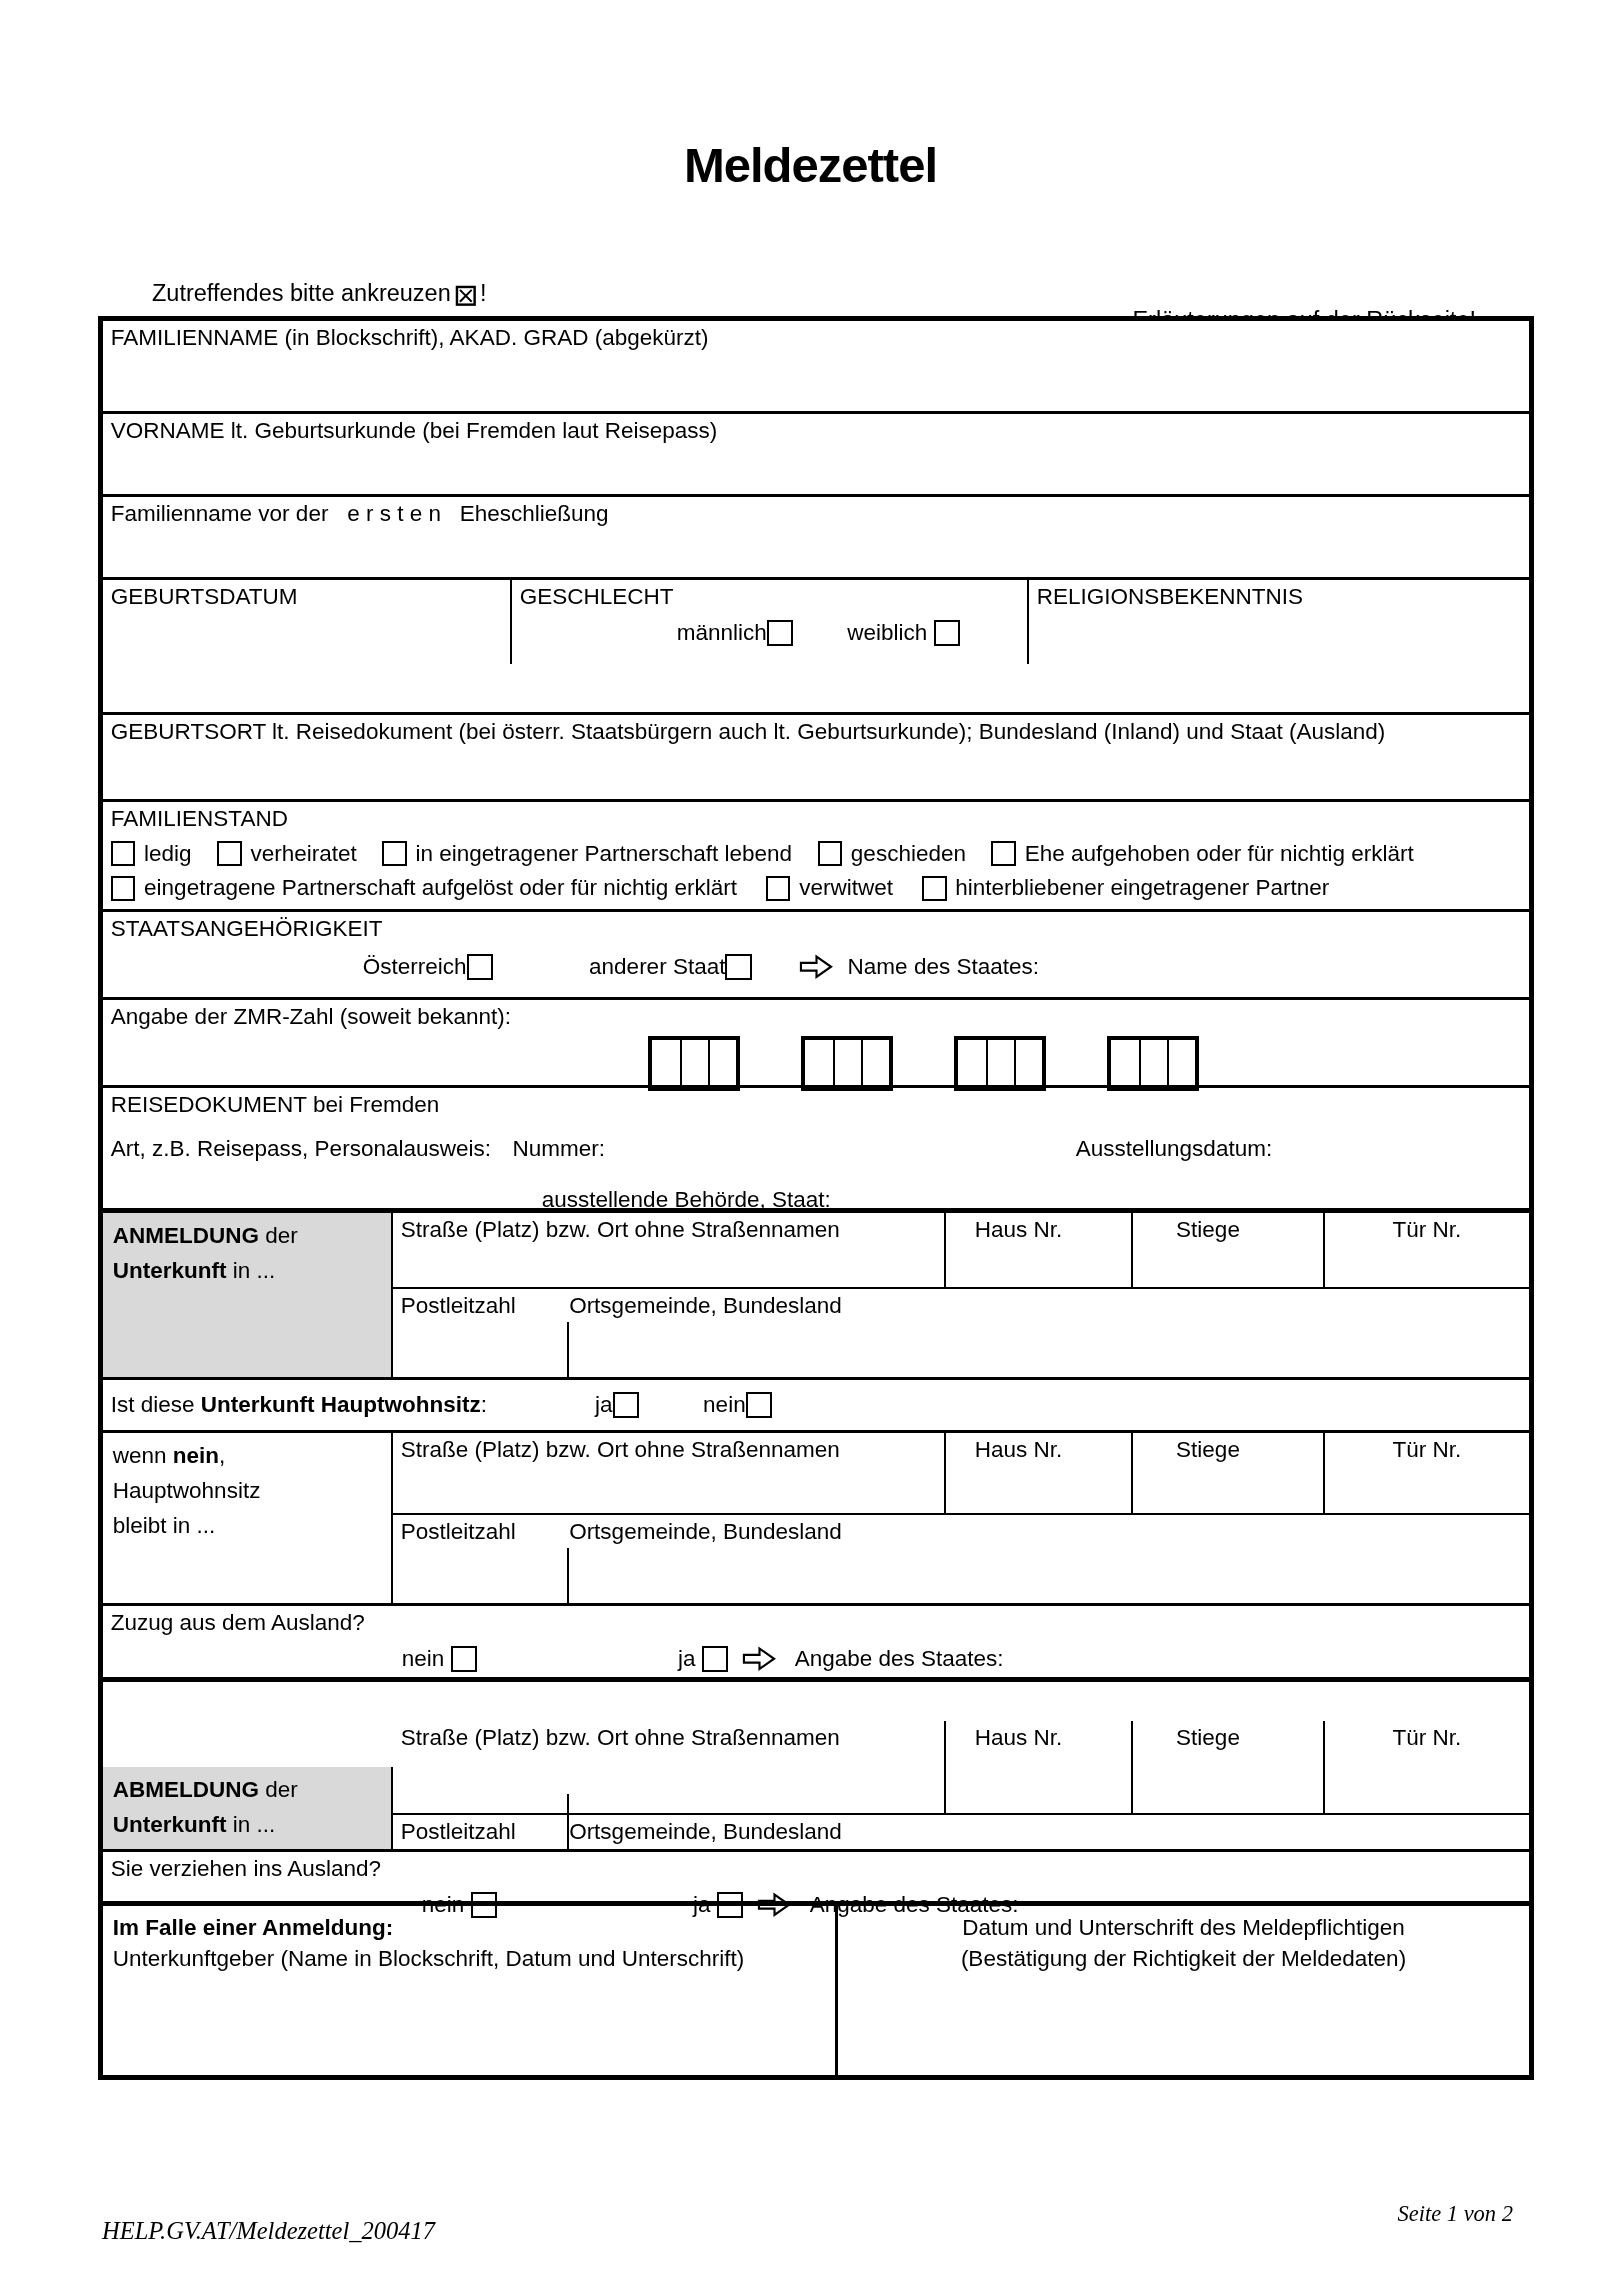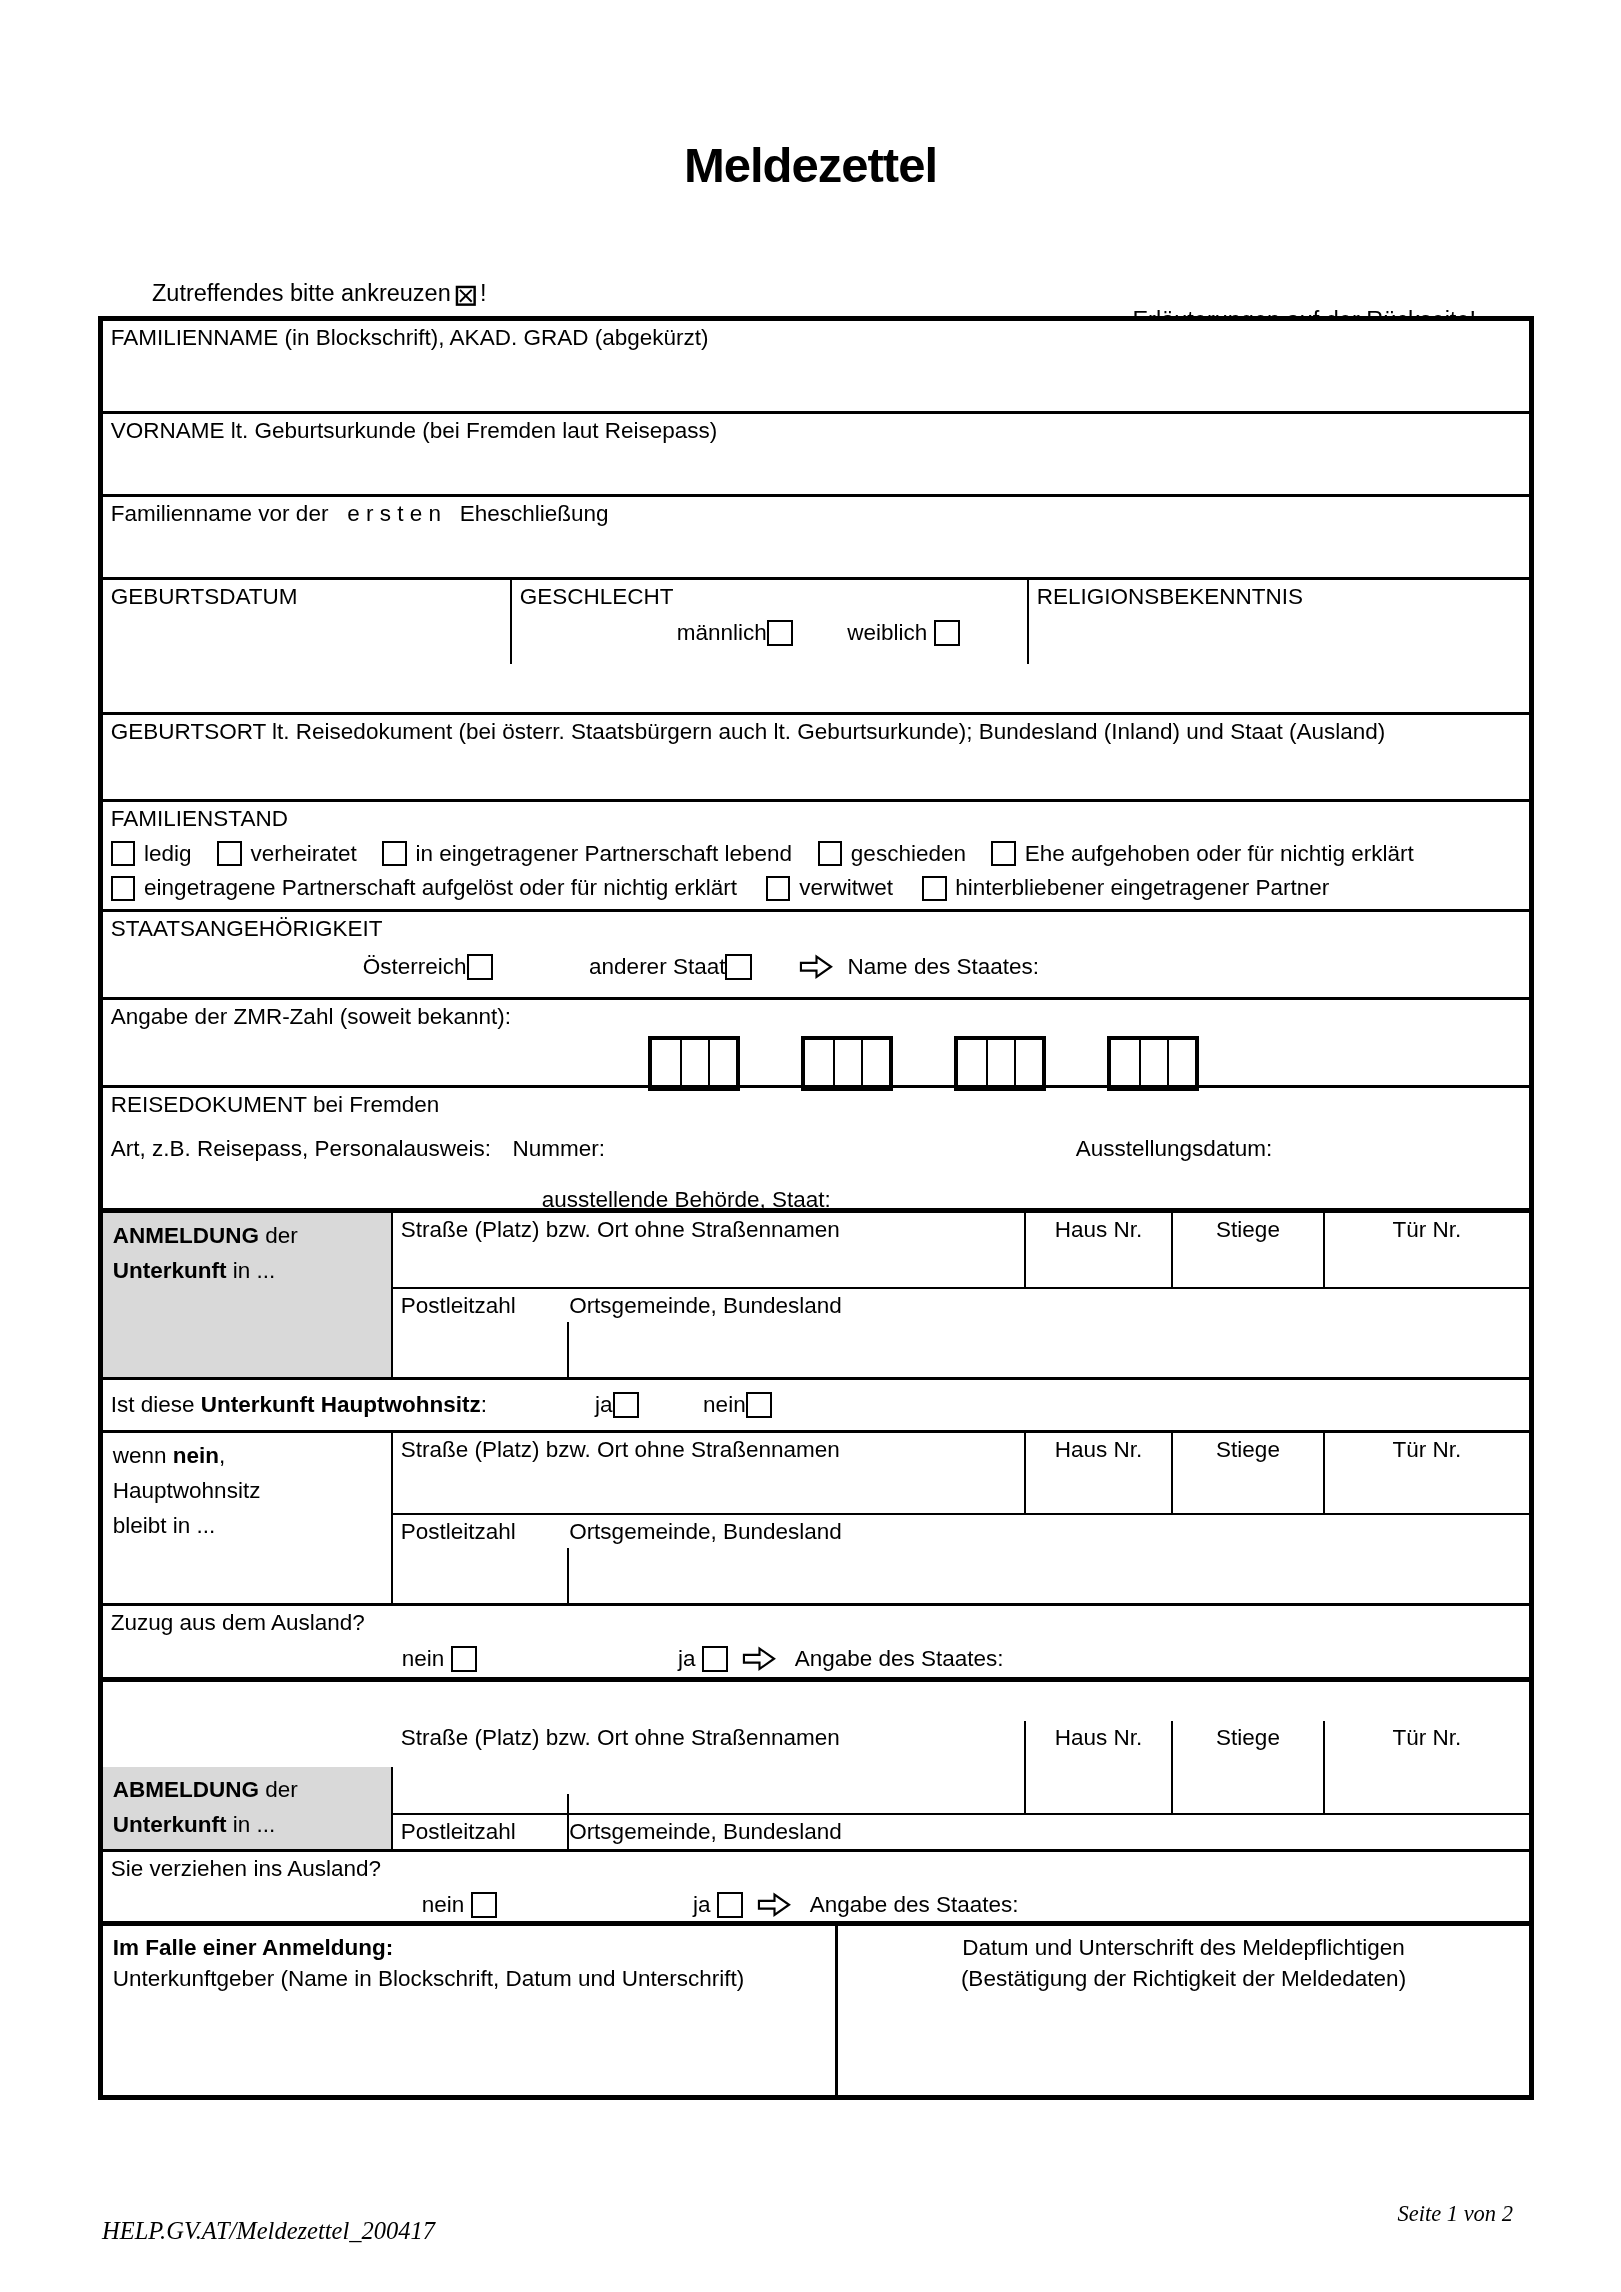--- a/index.html
+++ b/index.html
@@ -82,21 +82,21 @@
   
   .reise-l2 { position:relative; margin-top:18px; display:flex; gap:21.6px; }
   .reise-l2 .ausstellung { position:absolute; left:965px; top:0; }
   .reise-l3 { margin-top:25.5px; padding-left:431px; }
 
   
   .addr { display:flex; padding:0; }
   .addr-label { width:290px; border-right:2.9px solid #000; padding:5.9px 9.8px; line-height:1.55; }
   .addr-label.gray { background:#d9d9d9; }
   .addr-right { flex:1; display:flex; flex-direction:column; }
-  .addr-top { display:flex; border-bottom:2.9px solid #000; }
+  .addr-top { display:flex; border-bottom:2.9px solid #000;gap:40px; }
   .addr-top > div { padding:3.9px 7.8px; }
   .a-strasse { flex:1; }
   .a-haus  { width:147px; border-left:2.9px solid #000; text-align:center; }
   .a-stiege{ width:152px; border-left:2.9px solid #000; text-align:center; }
   .a-tuer  { width:206px; border-left:2.9px solid #000; text-align:center; }
   .addr-bottom { position:relative; flex:1; padding:3.9px 7.8px; }
   .plz-tick { position:absolute; left:174px; bottom:0; width:2px; height:55px; background:#000; }
   .ort-label { margin-left:47px; }
 
   
@@ -356,21 +356,21 @@
           <div class="a-tuer">Tür Nr.</div>
         </div>
         <div class="addr-bottom">
           <span>Postleitzahl</span>
           <span class="ort-label">Ortsgemeinde, Bundesland</span>
           <span class="plz-tick"></span>
         </div>
       </div>
     </div>
 
-    <div class="row" style="height:72px;">
+    <div class="row" style="height:52px;">
       <div class="lbl">Sie verziehen ins Ausland?</div>
       <div class="q-line2" style="padding-left:311px;">
         <span>nein</span>&nbsp;<span class="cb"></span>
         <span style="width:196px;"></span>
         <span>ja</span>&nbsp;<span class="cb"></span>
         <span style="width:13.7px;"></span>
         <span class="arrow">
           <svg width="35" height="25.5" viewBox="0 0 36 26">
               <path d="M2 9 h16 V2.5 L33 13 18 23.5 V17 H2 z" fill="#fff" stroke="#000" stroke-width="2.2"></path>
             </svg>

